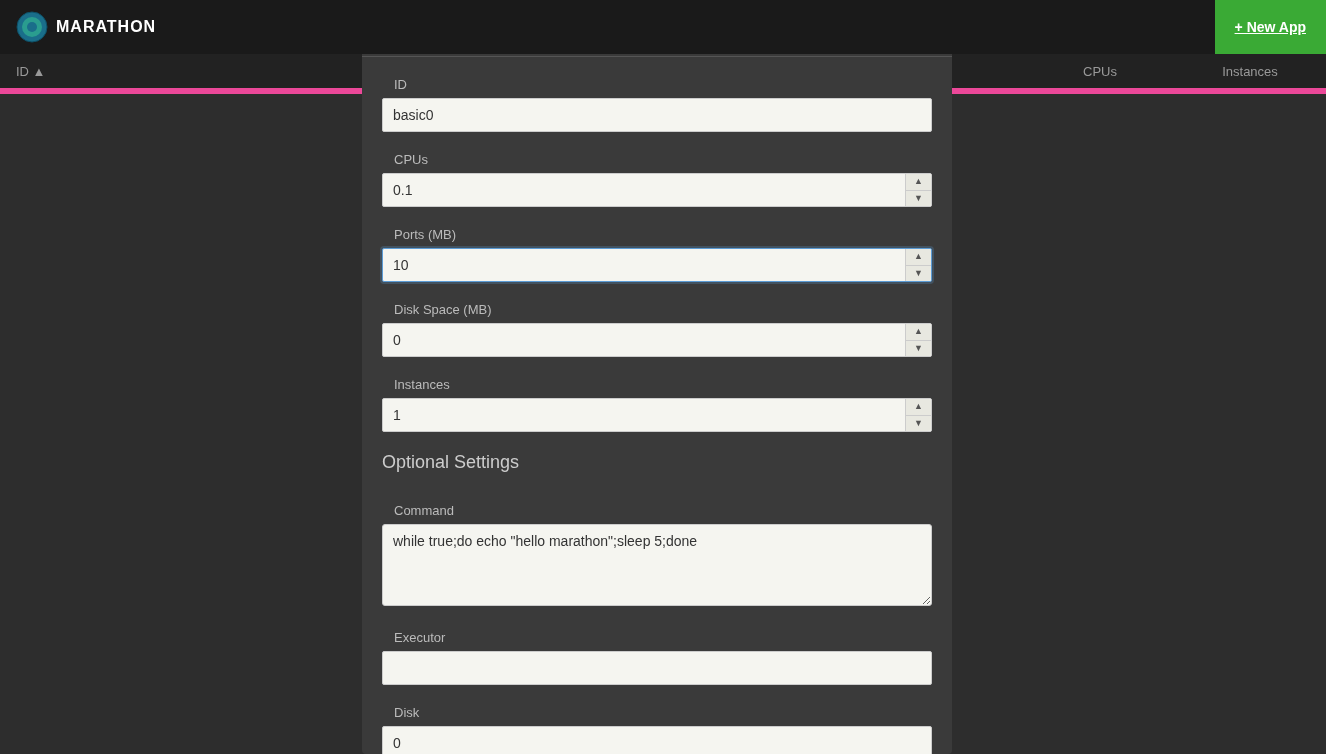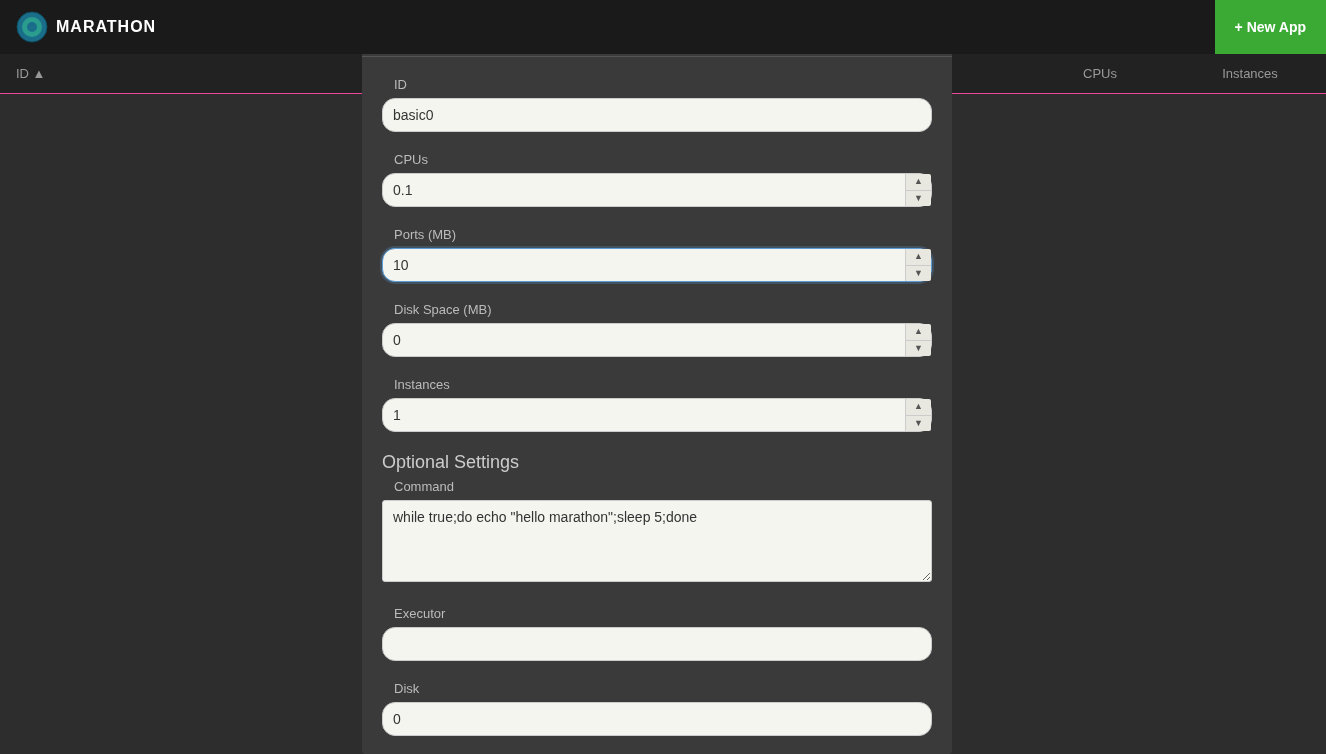--- a/index.html
+++ b/index.html
@@ -45,33 +45,34 @@
       padding: 0 20px;
       background: #3aaa35;
       color: #fff;
       font-size: 14px;
       font-weight: 600;
       border: none;
       cursor: pointer;
       display: flex;
       align-items: center;
       gap: 6px;
+      text-decoration: underline;
     }
 
     
     .table-header {
       position: absolute;
       top: 54px;
       left: 0; right: 0;
       height: 40px;
       background: #222;
       display: flex;
       align-items: center;
       padding: 0 16px;
-      border-bottom: 1px solid #ec4899;
+      border-bottom: 6px solid #ec4899;
       font-size: 13px;
       color: #999;
     }
     .table-header .col-id { flex: 0 0 340px; }
     .table-header .col-cpu { flex: 1; text-align: right; padding-right: 120px; }
     .table-header .col-cpus { flex: 0 0 180px; text-align: center; }
     .table-header .col-instances { flex: 0 0 120px; text-align: center; }
 
     
     .modal {
@@ -118,21 +119,21 @@
       display: block;
       font-size: 13px;
       color: #bbb;
       margin-bottom: 6px;
       margin-left: 12px;
     }
     .form-control {
       width: 100%;
       background: #f5f5f0;
       border: 1px solid #ccc;
-      border-radius: 13px;
+      border-radius: 2px;
       padding: 8px 10px;
       font-size: 14px;
       color: #333;
       outline: none;
     }
     .form-control.active-field {
       border-color: #5b9bd5;
       box-shadow: 0 0 0 2px rgba(91,155,213,0.25);
     }
 
@@ -187,21 +188,21 @@
       resize: vertical;
       min-height: 80px;
       font-family: inherit;
     }
 
     
     .section-heading {
       font-size: 18px;
       color: #ccc;
       font-weight: 400;
-      margin-bottom: 6px;
+      margin-bottom: 30px;
       margin-top: 10px;
     }
   </style>
 </head>
 <body>
 
 <div class="navbar">
   <div class="navbar-brand">
     <svg class="marathon-logo" viewBox="0 0 32 32">
       <circle cx="16" cy="16" r="15" fill="#1a6e8a" stroke="#0d4f66" stroke-width="1"></circle>

